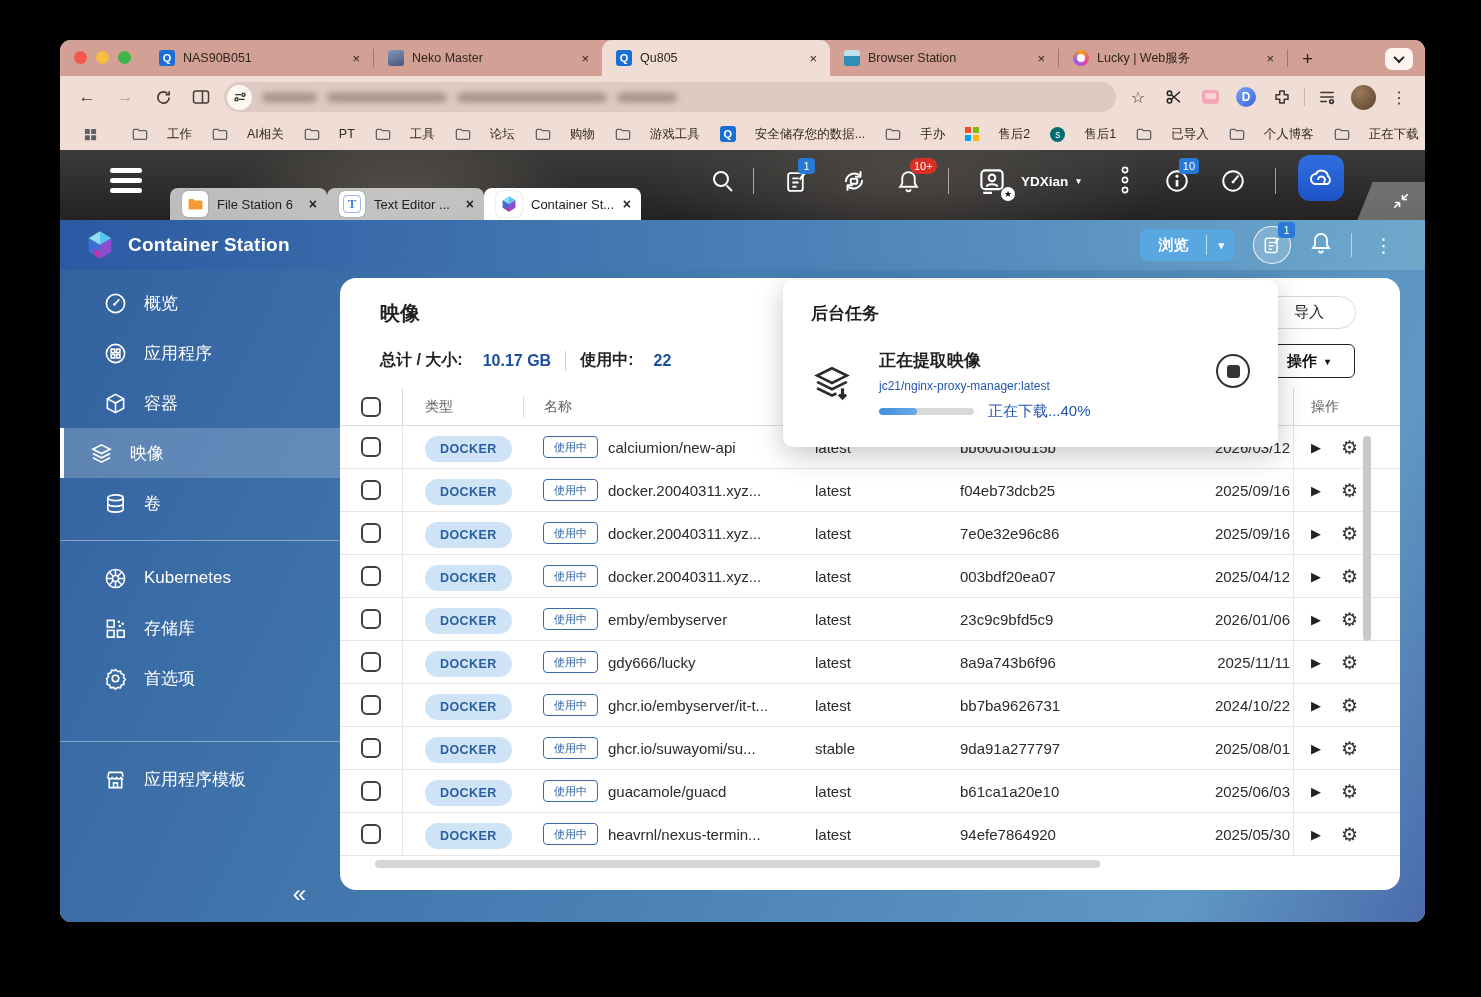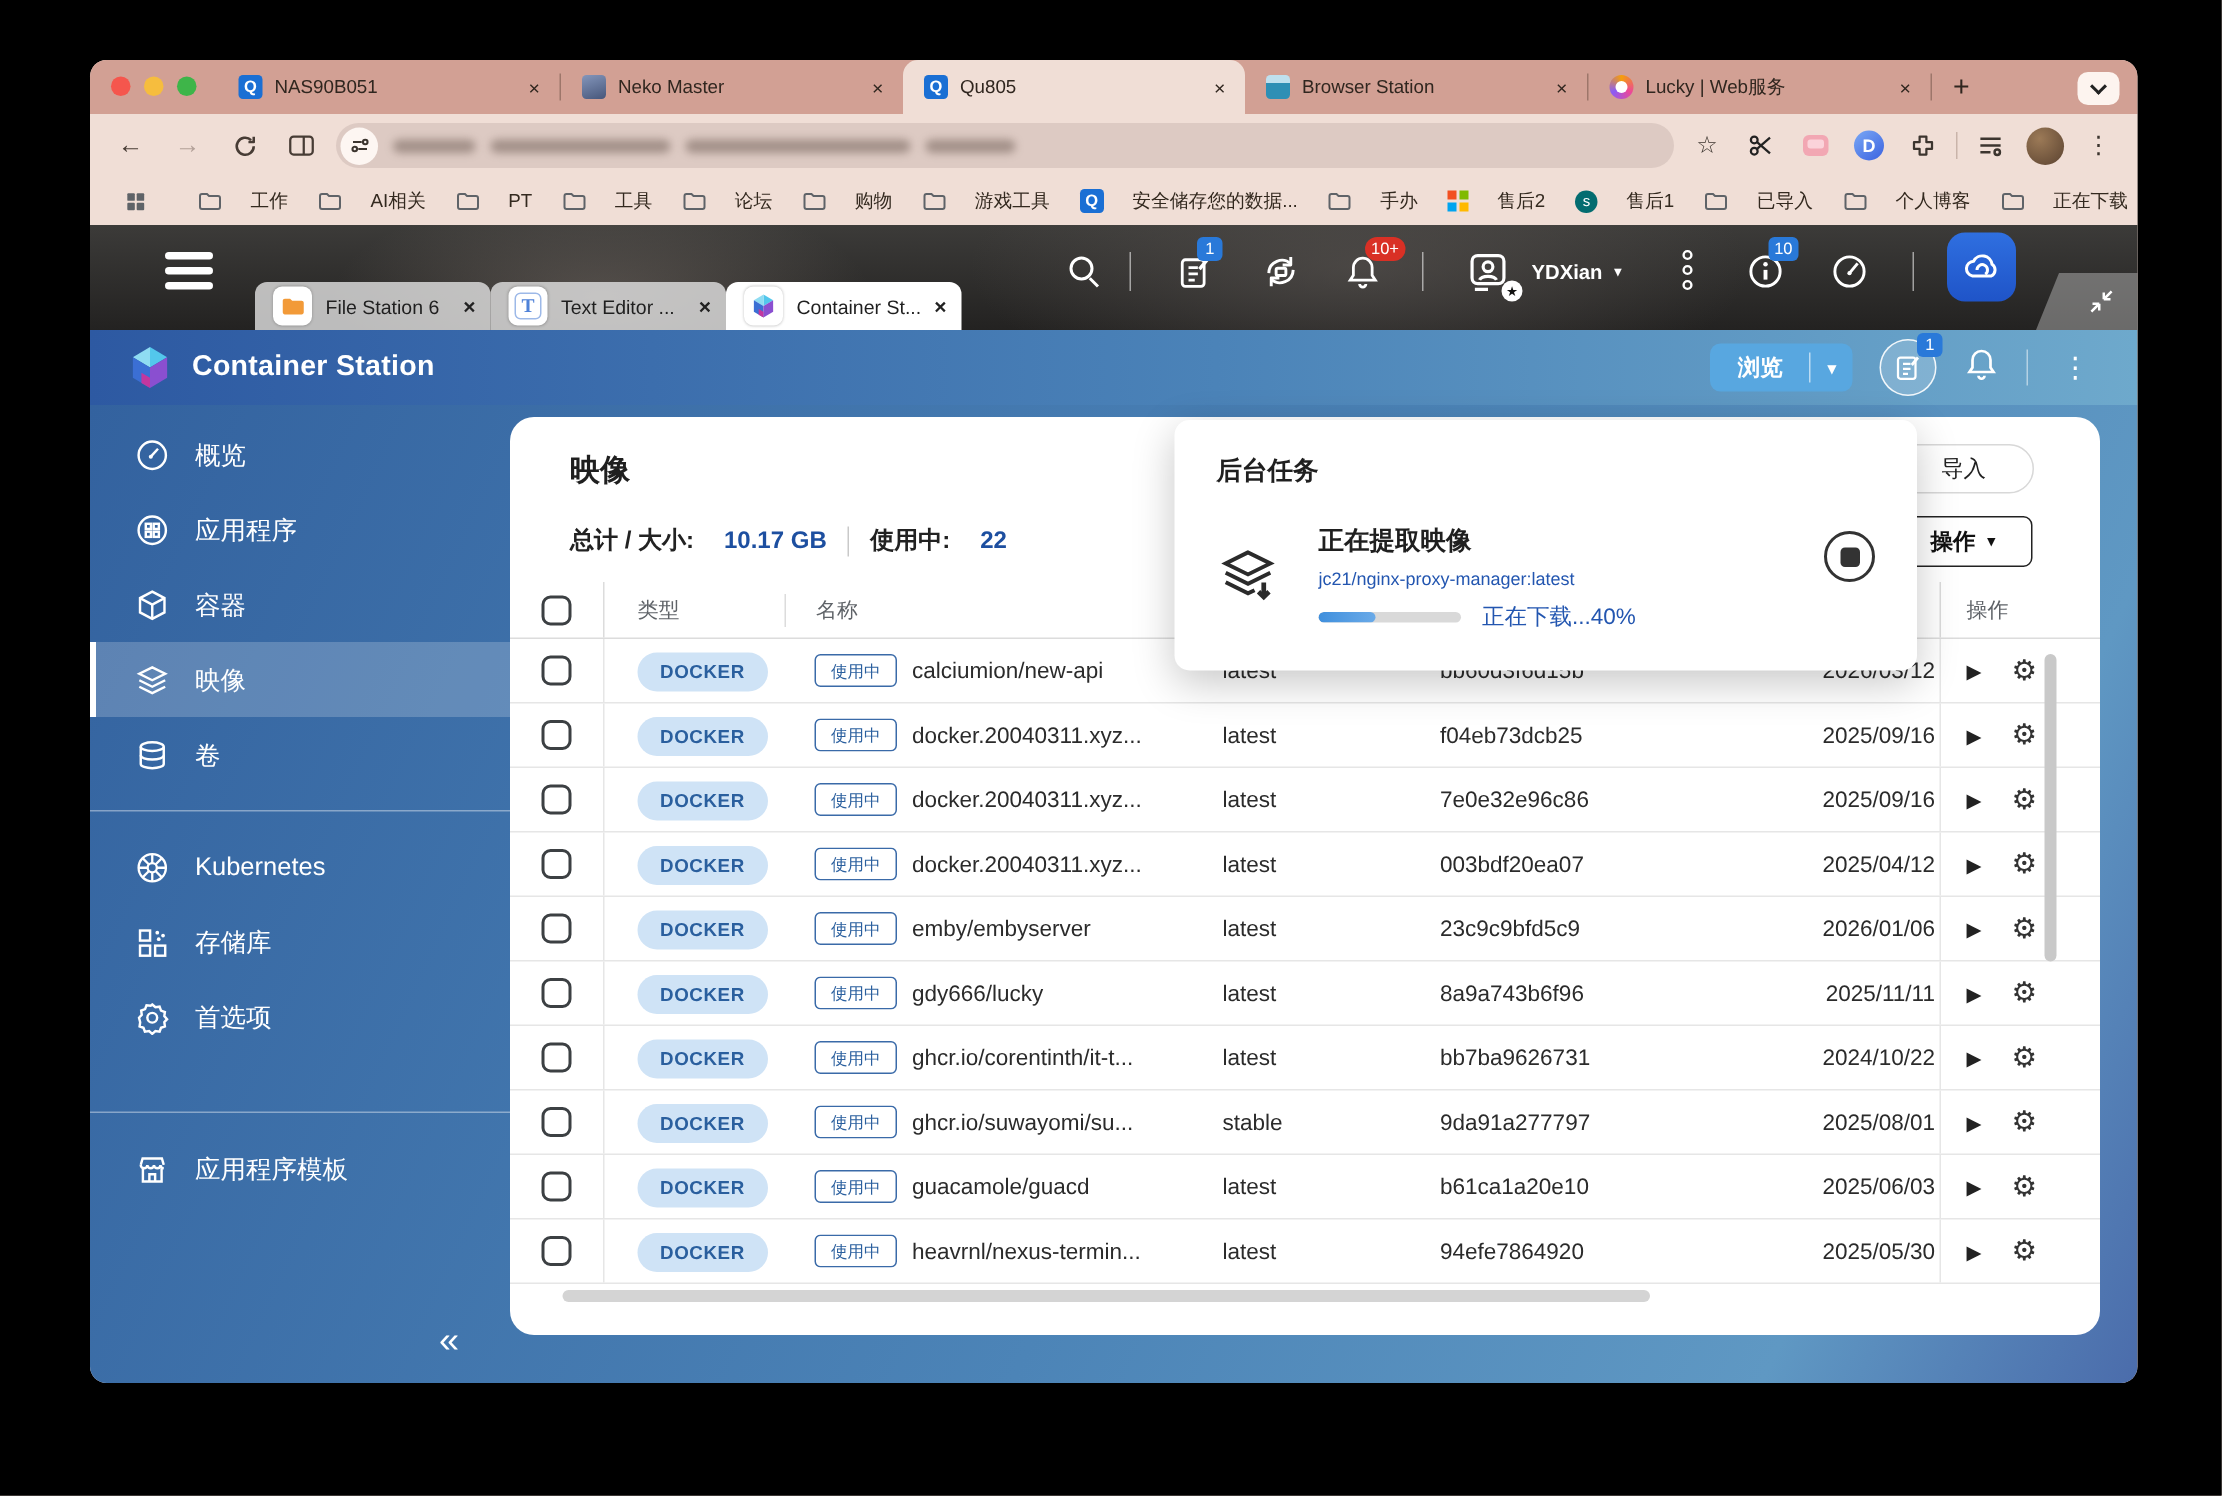--- a/index.html
+++ b/index.html
@@ -97,21 +97,21 @@
   .hdr-task { position:relative; width:38px; height:38px; border-radius:50%; border:1.5px solid rgba(255,255,255,.9); background:rgba(255,255,255,.18); display:flex; align-items:center; justify-content:center; }
   .hdr-task .q-badge { top:-5px; left:24px; }
   .cs-hsep { width:1px; height:24px; background:rgba(255,255,255,.5); }
   .cs-kebab { color:#fff; font-size:19px; padding:0 4px; }
 
   .cs-body { flex:1; display:flex; position:relative;
     background:linear-gradient(115deg,#33629f 0%,#4c84b7 55%,#5f98c3 85%,#4b6cab 100%); }
 
   
   .sidebar { width:280px; padding-top:8px; position:relative; flex:0 0 auto; }
-  .s-item { height:50px; display:flex; align-items:center; gap:17px; padding-left:30px; color:#fff; font-size:17px; }
+  .s-item { height:50px; display:flex; align-items:center; gap:17px; padding-left:44px; color:#fff; font-size:17px; }
   .s-item.active { background:rgba(255,255,255,.2); border-left:4px solid #fff; padding-left:26px; }
   .s-div { height:1px; background:rgba(255,255,255,.4); margin:12px 0; }
   .s-div.low { margin-top:38px; }
   .s-collapse { position:absolute; right:34px; bottom:14px; color:#fff; font-size:24px; }
 
   
   .main { flex:1; position:relative; }
   .card { position:absolute; left:0; top:8px; width:1060px; height:612px; background:#fff; border-radius:16px; overflow:hidden; }
   .pg-title { position:absolute; left:40px; top:22px; font-size:20px; font-weight:bold; color:#1f1f1f; }
   .stats { position:absolute; left:40px; top:72px; display:flex; align-items:center; gap:14px; font-size:16px; color:#222; font-weight:bold; }
@@ -764,21 +764,21 @@
                     </div>
                   </div>
 
                   <div class="t-row">
                     <div class="col-check">
                       <span class="checkbox"></span>
                     </div>
                     <div class="col-type"><span class="badge-docker">DOCKER</span></div>
                     <div class="col-name">
                       <span class="badge-inuse">使用中</span>
-                      <span>ghcr.io/corentinth/it-t...</span>
+                      <span>ghcr.io/embyserver/it-t...</span>
                     </div>
                     <div class="col-tag">latest</div>
                     <div class="col-hash">bb7ba9626731</div>
                     <div class="col-date">2024/10/22</div>
                     <div class="col-actions">
                       <span class="play-ic">▶</span>
                       <span class="gear-ic">⚙</span>
                     </div>
                   </div>
 

